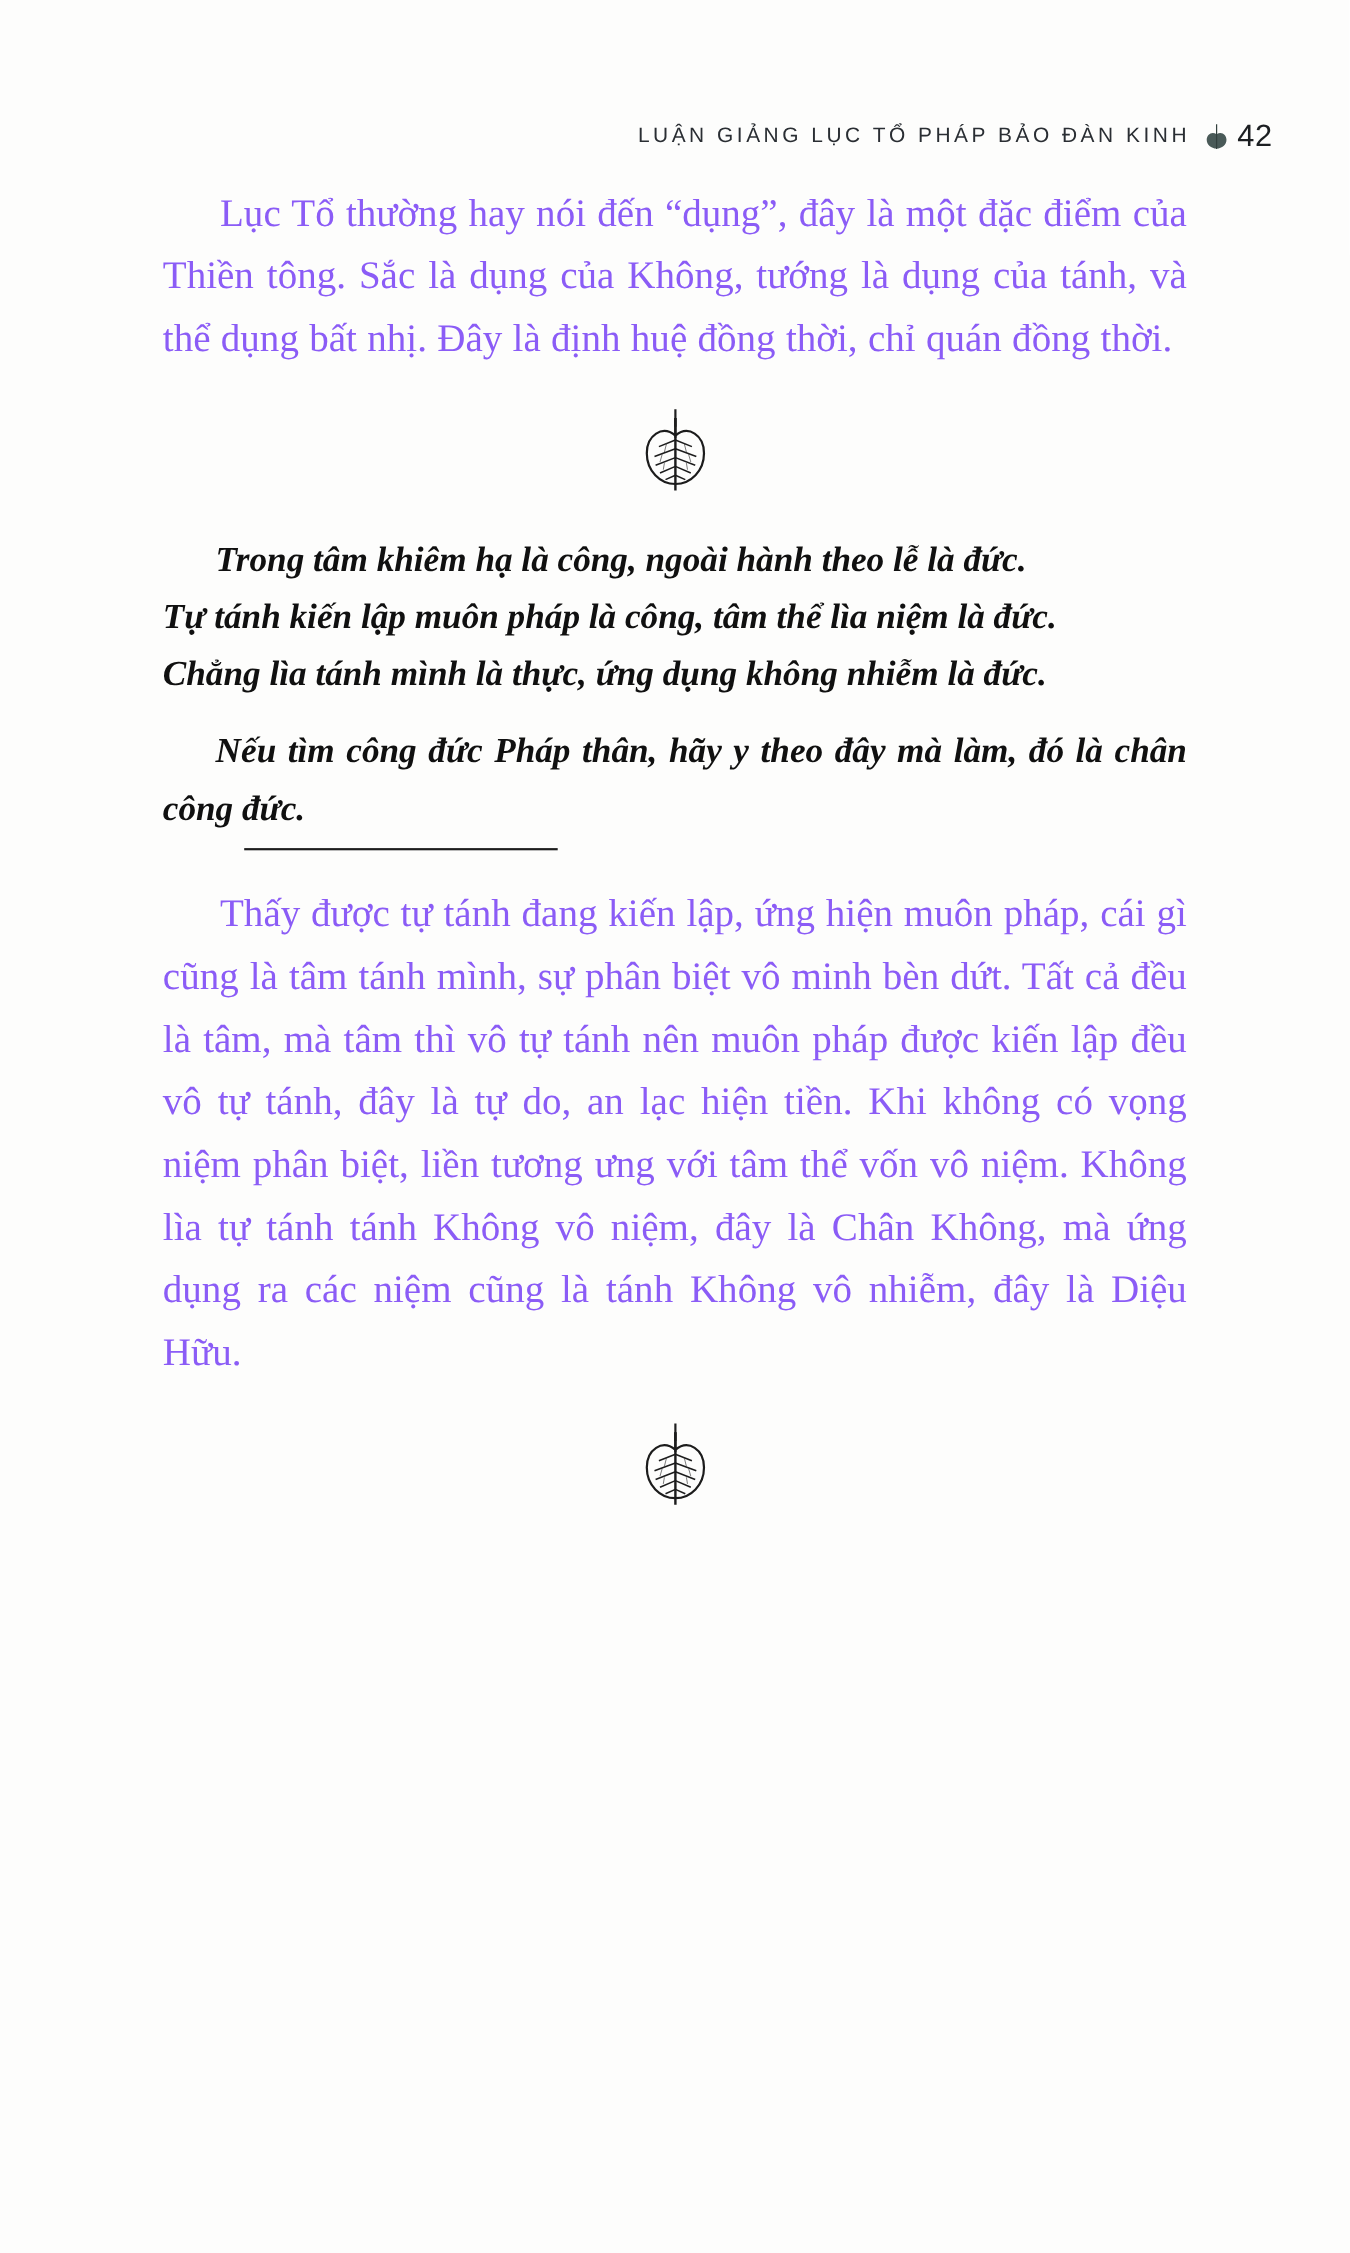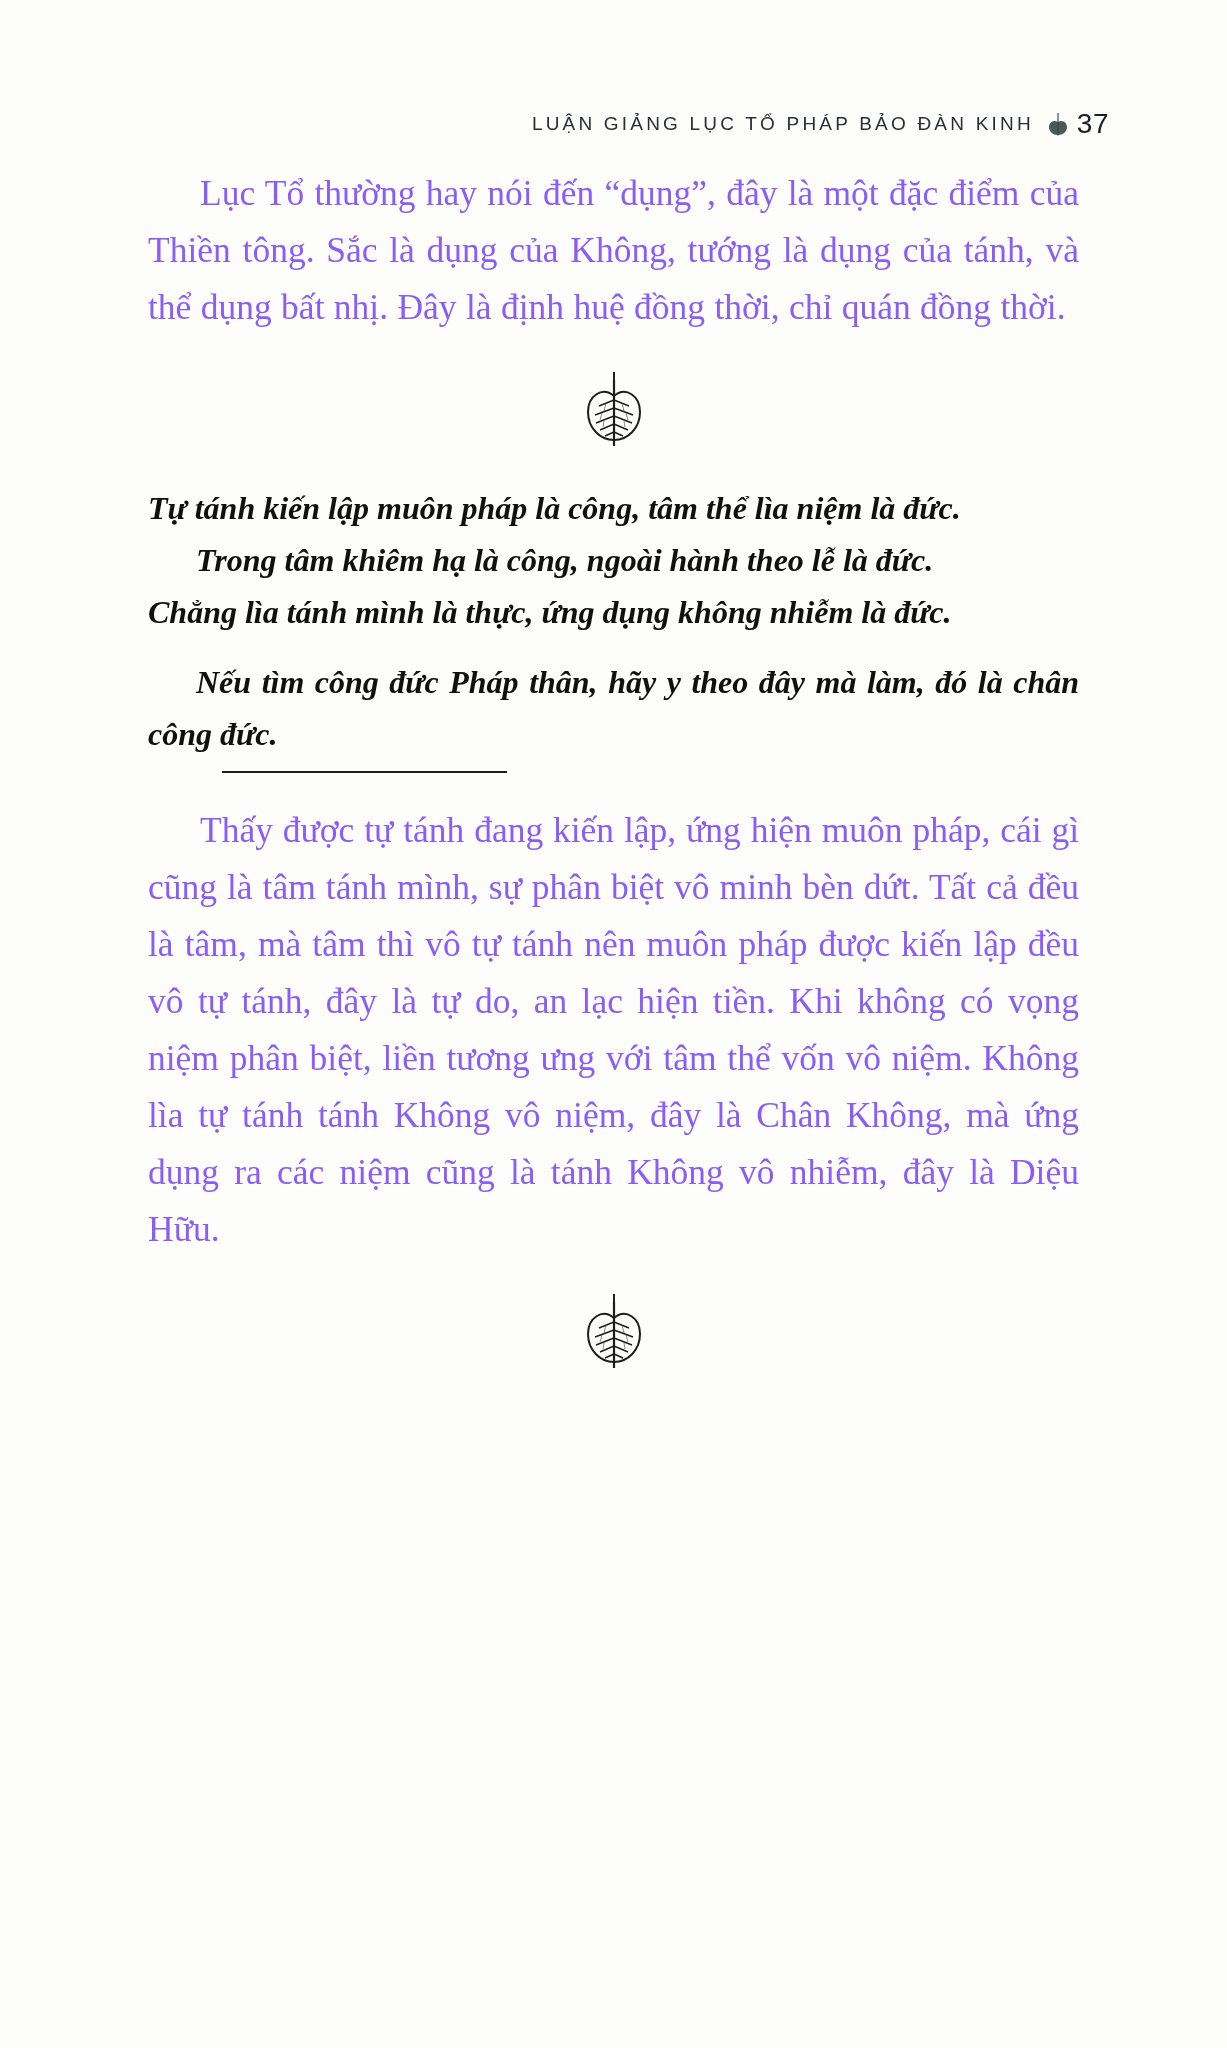--- a/index.html
+++ b/index.html
@@ -21,21 +21,21 @@
   }
   
   .running-head {
     position: absolute;
     top: 108px;
     left: 0;
     right: 0;
     display: flex;
     align-items: center;
     justify-content: flex-end;
-    padding-right: 118px;
+    padding-right: 70px;
     box-sizing: border-box;
   }
   .running-head .rh-title {
     font-family: "Liberation Sans", "DejaVu Sans", sans-serif;
     font-size: 19px;
     letter-spacing: 3.2px;
     color: #2a2e33;
     font-weight: 400;
     white-space: nowrap;
   }
@@ -113,21 +113,21 @@
 <div class="page">
 
   <div class="running-head">
     <span class="rh-title">LUẬN GIẢNG LỤC TỔ PHÁP BẢO ĐÀN KINH</span>
     <span class="rh-leaf">
       <svg class="leaf-svg" width="20" height="24" viewBox="0 0 20 24" aria-hidden="true">
         <path d="M10 0.5 C10 5 10 8 10 10 C14.5 7 19 10.5 19 15 C19 19.5 15 23 10 23 C5 23 1 19.5 1 15 C1 10.5 5.5 7 10 10 Z" fill="#4a5a58"></path>
         <path d="M10 1 L10 23.5" stroke="#33403e" stroke-width="1.1" fill="none"></path>
       </svg>
     </span>
-    <span class="rh-page">37</span>
+    <span class="rh-page">42</span>
   </div>
 
   <div class="textblock">
 
     <p class="body-par">Lục Tổ thường hay nói đến “dụng”, đây là một đặc điểm của Thiền tông. Sắc là dụng của Không, tướng là dụng của tánh, và thể dụng bất nhị. Đây là định huệ đồng thời, chỉ quán đồng thời.</p>
 
     <div class="spacer-md"></div>
 
     <div class="leaf-divider">
       <svg class="leaf-svg" width="56" height="78" viewBox="0 0 56 78" aria-hidden="true">
@@ -152,22 +152,22 @@
           <path d="M16 43 L14 50"></path>
             <path d="M40 43 L42 50"></path>
           <path d="M18 51 L17 57"></path>
             <path d="M38 51 L39 57"></path>
         </g>
       </svg>
     </div>
 
     <div class="spacer-md"></div>
 
+    <p class="quote-par">Trong tâm khiêm hạ là công, ngoài hành theo lễ là đức.</p>
     <p class="quote-par no-indent">Tự tánh kiến lập muôn pháp là công, tâm thể lìa niệm là đức.</p>
-    <p class="quote-par">Trong tâm khiêm hạ là công, ngoài hành theo lễ là đức.</p>
     <p class="quote-par no-indent">Chẳng lìa tánh mình là thực, ứng dụng không nhiễm là đức.</p>
 
     <div class="spacer-sm"></div>
 
     <p class="quote-par">Nếu tìm công đức Pháp thân, hãy y theo đây mà làm, đó là chân công đức.</p>
 
     <div class="rule-divider"></div>
 
     <div class="spacer-sm"></div>
 

